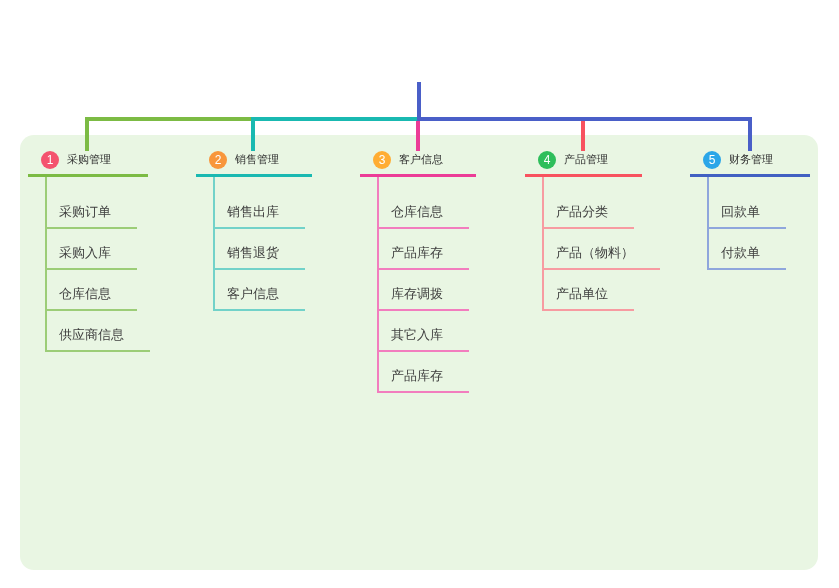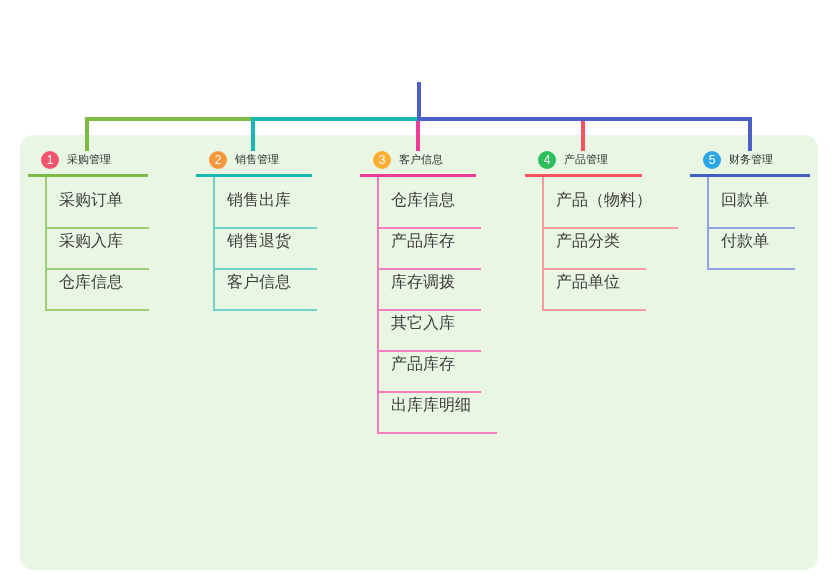--- a/index.html
+++ b/index.html
@@ -34,21 +34,21 @@
   }
   .btext { font-size:11px; color:#2f2f2f; white-space:nowrap; }
   ul.items {
     position:absolute; left:17px; top:32px; margin:0; padding:0;
     list-style:none; border-left:2px solid var(--light);
   }
   li.item { height:41px; display:flex; align-items:flex-end; }
   li.item:first-child { height:52px; }
   .itext {
     display:inline-block; border-bottom:2px solid var(--light);
-    padding:0 26px 16px 12px; font-size:16px; color:#3e3e3e;
+    padding:0 26px 6px 12px; font-size:13px; color:#3e3e3e;
     white-space:nowrap;
   }
 </style>
 </head>
 <body>
 
 <div class="canvas">
   <div class="panel" style="background: rgb(233, 246, 227);"></div>
 
   <div id="connectors">
@@ -76,20 +76,23 @@
     </li>
 
     <li class="item">
       <span class="itext">采购入库</span>
     </li>
 
     <li class="item">
       <span class="itext">仓库信息</span>
     </li>
 
+    <li class="item">
+      <span class="itext">供应商信息</span>
+    </li>
   </ul>
     </div>
 
     <div class="branch" style="left: 196px; width: 116px; --c: #19B9B1; --light: #72D2C9; --badge: #F8963B;">
       <div class="branch-title">
         <span class="badge">2</span>
         <span class="btext">销售管理</span>
       </div>
       <ul class="items">
 
@@ -127,38 +130,35 @@
 
     <li class="item">
       <span class="itext">其它入库</span>
     </li>
 
 
     <li class="item">
       <span class="itext">产品库存</span>
     </li>
 
-    <li class="item">
-      <span class="itext">出库库明细</span>
-    </li>
   </ul>
     </div>
 
     <div class="branch" style="left: 525px; width: 117px; --c: #F8525F; --light: #F79BA1; --badge: #2EBE5B;">
       <div class="branch-title">
         <span class="badge">4</span>
         <span class="btext">产品管理</span>
       </div>
       <ul class="items">
     <li class="item">
-      <span class="itext">产品（物料）</span>
+      <span class="itext">产品分类</span>
     </li>
 
     <li class="item">
-      <span class="itext">产品分类</span>
+      <span class="itext">产品（物料）</span>
     </li>
 
     <li class="item">
       <span class="itext">产品单位</span>
     </li>
   </ul>
     </div>
 
     <div class="branch" style="left: 690px; width: 120px; --c: #4160C2; --light: #8FA6DC; --badge: #2BA6E8;">
       <div class="branch-title">

